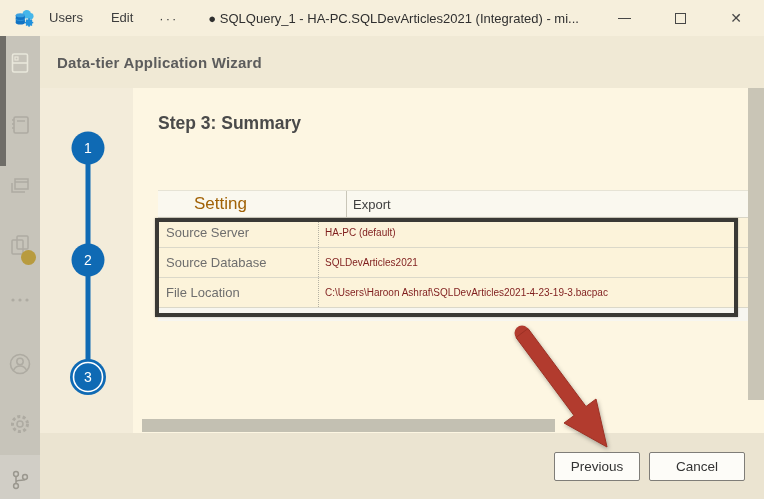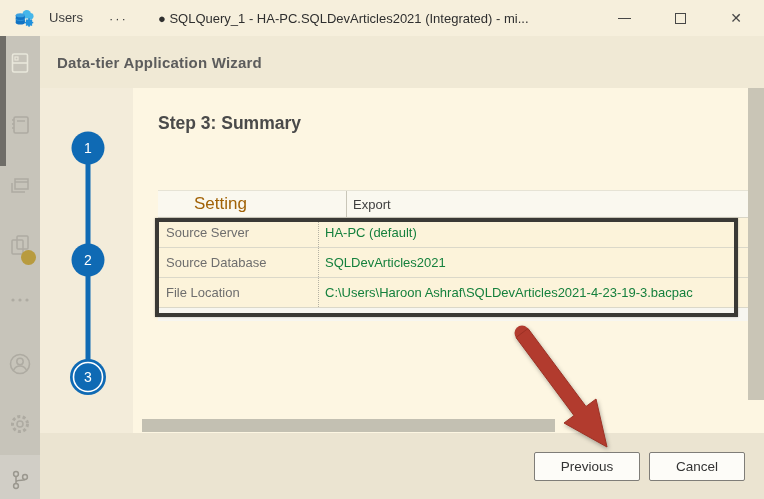--- a/index.html
+++ b/index.html
@@ -34,32 +34,32 @@
   .content-pane { left:133px; top:88px; width:615px; height:345px; background:#fdf6e2; }
   .step-title { position:absolute; left:25px; top:25px; font-size:17.5px; font-weight:bold; color:#4a4a4a; }
 
   
   .summary-table { position:absolute; left:25px; top:102px; width:590px; }
   .t-header { display:flex; height:28px; background:#faf8ef; border-top:1px solid #e6e3d5; border-bottom:1px solid #d8d5c6; align-items:center; }
   .t-header .c1 { width:160px; padding-left:8px; font-size:17px; color:#a16207;margin-left:28px; }
   .t-header .c2 { flex:1; padding-left:6px; font-size:13px; color:#3f3f3f; border-left:1px solid #c9c6b8; height:100%; display:flex; align-items:center; }
   .t-row { display:flex; height:30px; background:#fcf3da; border-bottom:1px solid #dbd8c9; align-items:center; }
   .t-row .c1 { width:160px; padding-left:8px; font-size:13px; color:#6e6e6e; }
-  .t-row .c2 { flex:1; padding-left:6px; font-size:13px; color:#15803d; border-left:1px dotted #b5b2a4; height:100%; display:flex; align-items:center; white-space:nowrap; overflow:hidden; }
+  .t-row .c2 { flex:1; padding-left:6px; font-size:10px; color:#7f1d1d; border-left:1px dotted #b5b2a4; height:100%; display:flex; align-items:center; white-space:nowrap; overflow:hidden; }
   .t-empty { height:13px; background:#f7f6f0; }
 
   
   .v-scroll { left:748px; top:88px; width:16px; height:312px; background:#c9c5b6; }
   .h-scroll { left:142px; top:419px; width:413px; height:13px; background:#c3c0b2; }
 
   
   .footer { left:40px; top:433px; width:724px; height:66px; background:#ebe4d1; }
   .btn-row { position:absolute; right:19px; top:19px; display:flex; gap:9px; }
   .btn { height:29px; border:1px solid #7f7d78; background:#fdfcf8; border-radius:2px; font-size:13.5px; color:#333; display:flex; align-items:center; justify-content:center; font-family:"Liberation Sans",sans-serif; }
-  .btn.previous { width:106px; }
+  .btn.previous { width:86px; }
   .btn.cancel { width:96px; }
   .btn.export { width:97px; background:#a6934c; border:1px solid #a6934c; color:#ffffff; font-weight:bold; }
 
   
   .highlight-box { left:155px; top:218px; width:583px; height:99px; border:4px solid #3a3935; z-index:50; pointer-events:none; box-shadow:0 0 2px rgba(0,0,0,0.25); }
   .arrow-layer { left:440px; top:300px; width:230px; height:170px; z-index:60; pointer-events:none; }
 
   svg { display:block; }
 </style>
 </head>
@@ -76,20 +76,21 @@
     <circle cx="17.5" cy="17" r="3.6" fill="#2090dc"></circle>
     <circle cx="17.5" cy="17" r="1.4" fill="#f6efdc"></circle>
     <g stroke="#2090dc" stroke-width="1.6">
       <line x1="17.5" y1="12.4" x2="17.5" y2="21.6"></line>
       <line x1="12.9" y1="17" x2="22.1" y2="17"></line>
       <line x1="14.3" y1="13.8" x2="20.7" y2="20.2"></line>
       <line x1="14.3" y1="20.2" x2="20.7" y2="13.8"></line>
     </g>
   </svg>
   <span class="menu-item">Users</span>
+  <span class="menu-item">Edit</span>
   <span class="menu-more">···</span>
   <span class="doc-title">● SQLQuery_1 - HA-PC.SQLDevArticles2021 (Integrated) - mi...</span>
   <div class="win-controls">
     <div class="win-btn">
         <div class="min-glyph"></div>
       </div>
     <div class="win-btn">
         <div class="max-glyph"></div>
       </div>
     <div class="win-btn">

